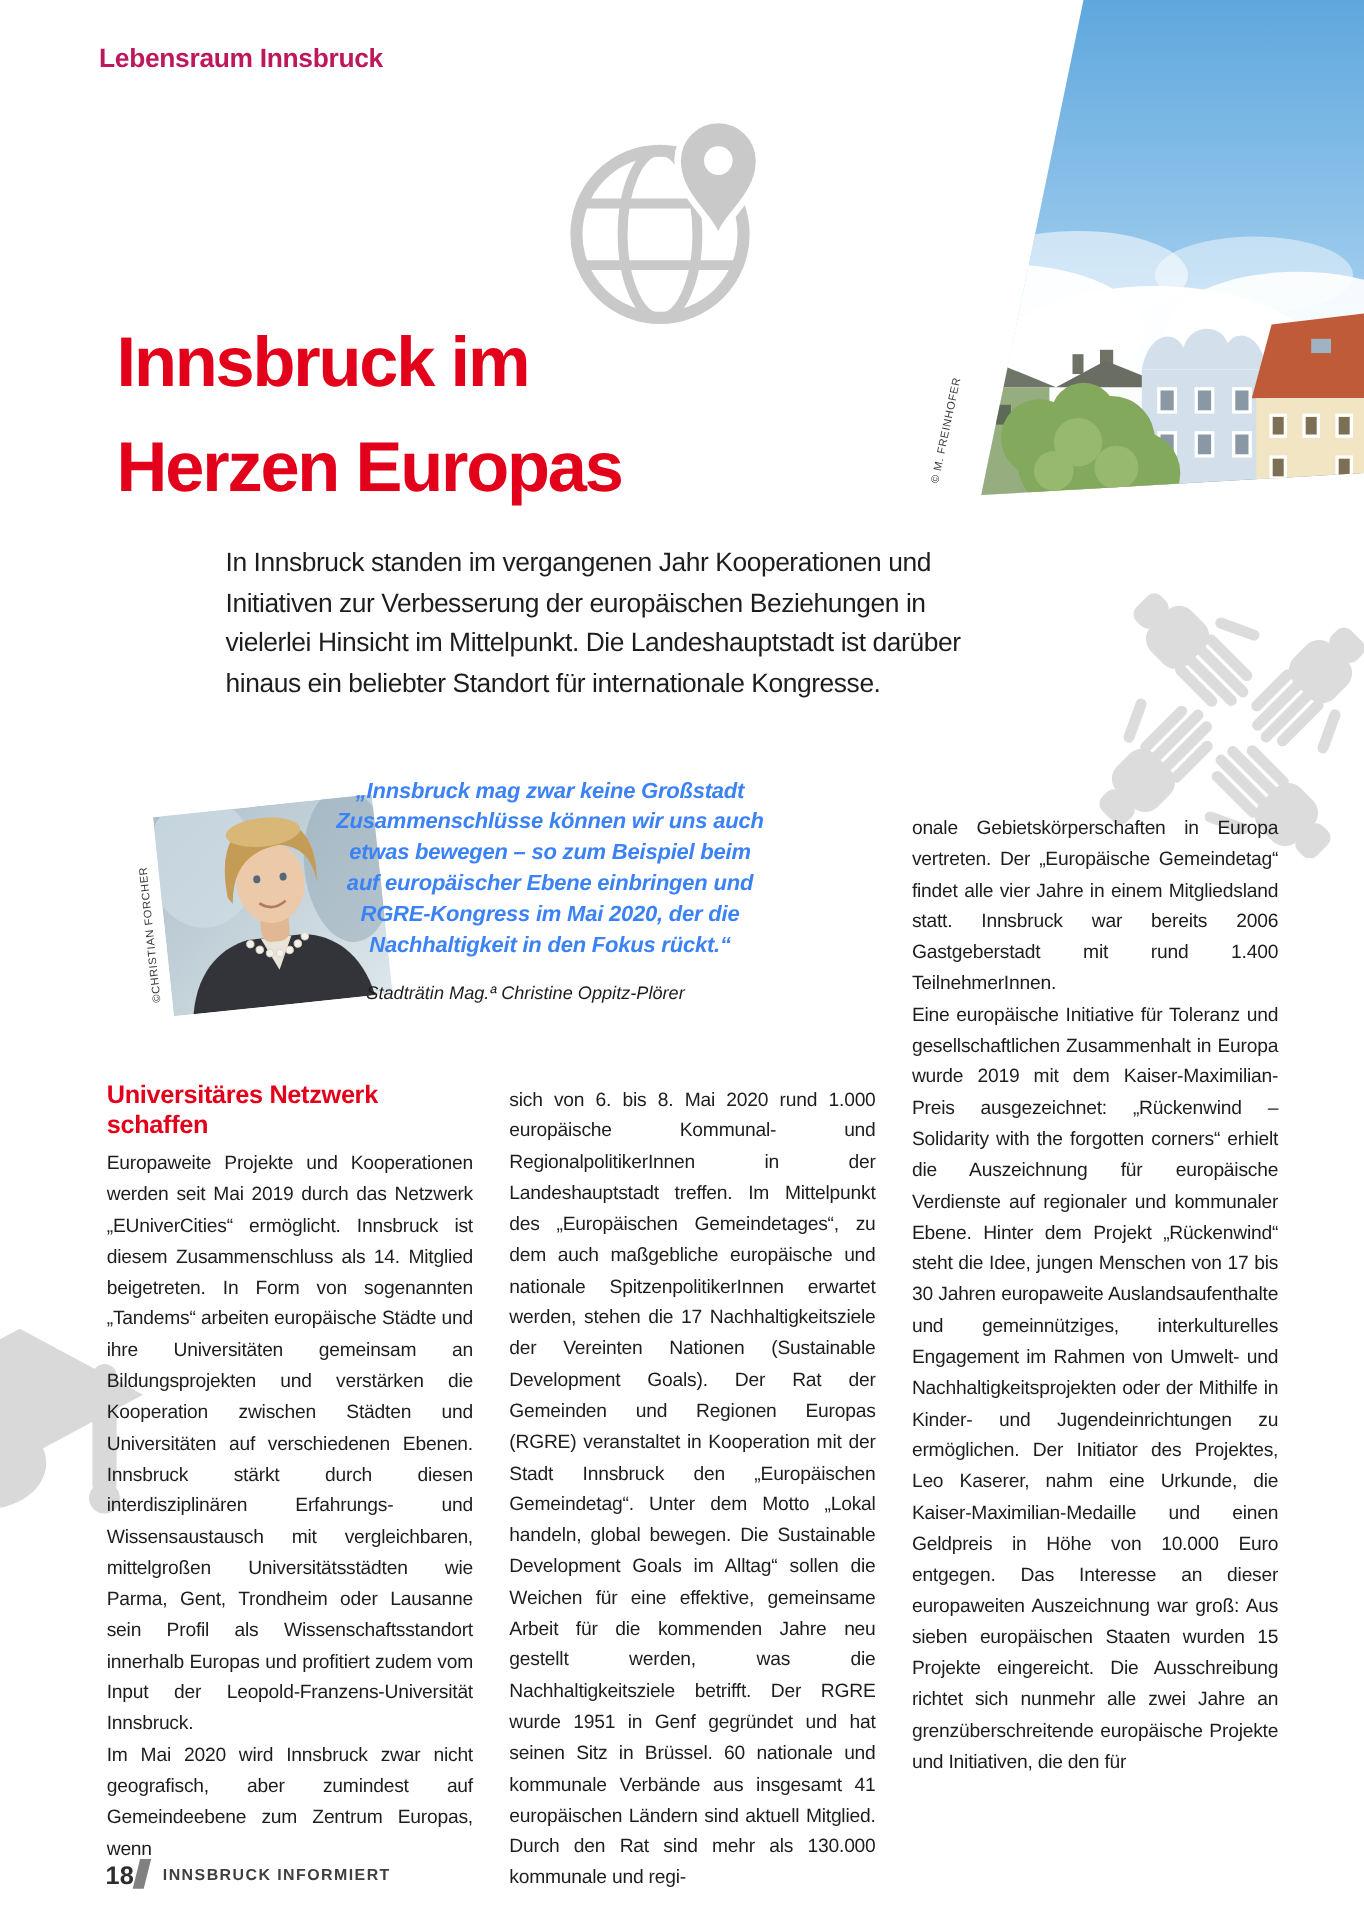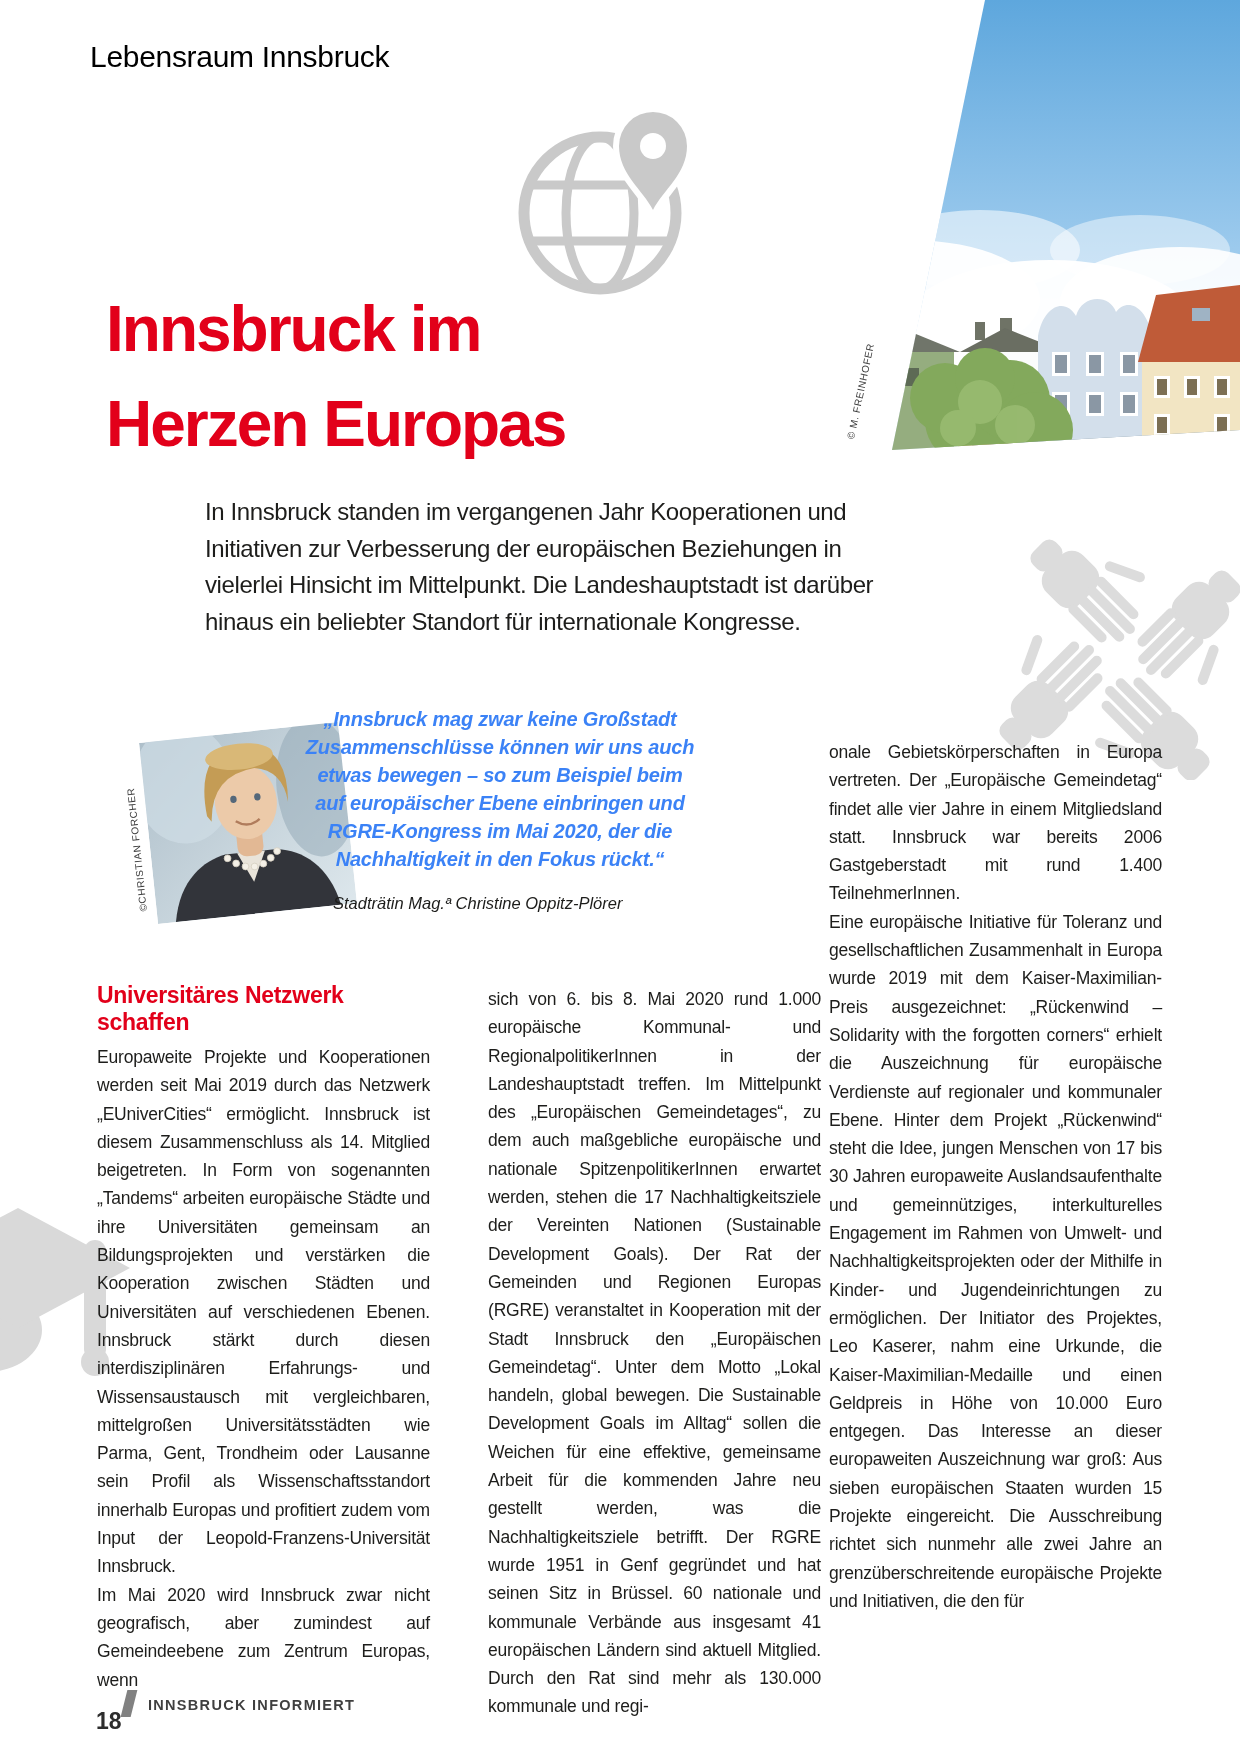--- a/index.html
+++ b/index.html
@@ -1,19 +1,19 @@
 <!DOCTYPE html>
 <html lang="de"><head>
 <meta charset="utf-8">
 <style>
   html,body{margin:0;padding:0;background:#fff;}
   *{box-sizing:border-box;font-family:"Liberation Sans","DejaVu Sans",sans-serif;}
   #page{position:relative;width:1240px;height:1754px;background:#fff;overflow:hidden;margin:0 auto;}
 
-  .eyebrow{position:absolute;left:90px;top:40px;font-size:30px;font-weight:400;color:#000000;letter-spacing:-.3px;z-index:3;}
+  .eyebrow{position:absolute;left:90px;top:40px;font-size:24px;font-weight:700;color:#be185d;letter-spacing:-.3px;z-index:3;}
 
   .title{position:absolute;left:106px;top:282px;font-size:64px;line-height:95px;font-weight:800;
          color:#e2001a;letter-spacing:-2px;z-index:3;}
 
   .intro{position:absolute;left:205px;top:494px;width:672px;font-size:24px;line-height:36.5px;
          color:#1d1d1b;letter-spacing:-.4px;z-index:3;}
 
   .quote{position:absolute;left:300px;top:705px;width:400px;text-align:center;z-index:3;
          font-size:20px;line-height:28px;font-weight:700;font-style:italic;color:#3b82f6;letter-spacing:-.2px;}
   .attribution{position:absolute;left:333px;top:894px;font-size:16.5px;font-style:italic;color:#1d1d1b;z-index:3;}
@@ -21,35 +21,35 @@
   .credit{position:absolute;font-size:10px;color:#3c3c3c;letter-spacing:.6px;white-space:nowrap;z-index:4;}
   .credit.forcher{left:138px;top:912px;transform:rotate(-96deg);transform-origin:0 0;}
   .credit.freinhofer{left:845px;top:438px;transform:rotate(-78deg);transform-origin:0 0;}
 
   .col{position:absolute;width:333px;z-index:3;color:#1d1d1b;}
   .col p{margin:0;font-size:17.5px;line-height:28.3px;text-align:justify;letter-spacing:-.2px;
          hyphens:auto;overflow-wrap:break-word;}
   .col h3{margin:0 0 7px 0;font-size:23px;font-weight:700;color:#e2001a;letter-spacing:-.3px;}
   .col h3.later{margin-top:23px;}
   #col1{left:97px;top:982px;}
-  #col2{left:463px;top:985px;margin-left:25px;}
+  #col2{left:463px;top:985px;}
   #col3{left:829px;top:738px;}
 
   .deco{position:absolute;z-index:1;}
   #globe-icon{left:505px;top:98px;}
   #hands-icon{left:960px;top:520px;}
   #cap-icon{left:0;top:1190px;}
 
   .photo-city{position:absolute;left:820px;top:0;width:420px;height:452px;z-index:2;
               clip-path:polygon(165px 0,420px 0,420px 430px,72px 450px);}
   .photo-portrait{position:absolute;left:148px;top:732px;width:200px;height:182px;z-index:2;
               transform:rotate(-6deg);}
 
   .footer{position:absolute;left:0;top:1688px;width:1240px;height:40px;z-index:3;}
-  .footer .pagenum{position:absolute;left:96px;top:4px;font-size:23px;font-weight:700;color:#2d2d2d;margin-top:16px;}
+  .footer .pagenum{position:absolute;left:96px;top:4px;font-size:23px;font-weight:700;color:#2d2d2d;}
   .footer .slash{position:absolute;left:124px;top:2px;width:10px;height:27px;background:#818181;transform:skewX(-14deg);}
   .footer .pub{position:absolute;left:148px;top:9px;font-size:14.5px;font-weight:700;letter-spacing:1.3px;color:#3f3f3f;}
 </style>
 </head>
 <body>
 
 <div id="page">
 
   <div class="eyebrow">Lebensraum Innsbruck</div>
 

